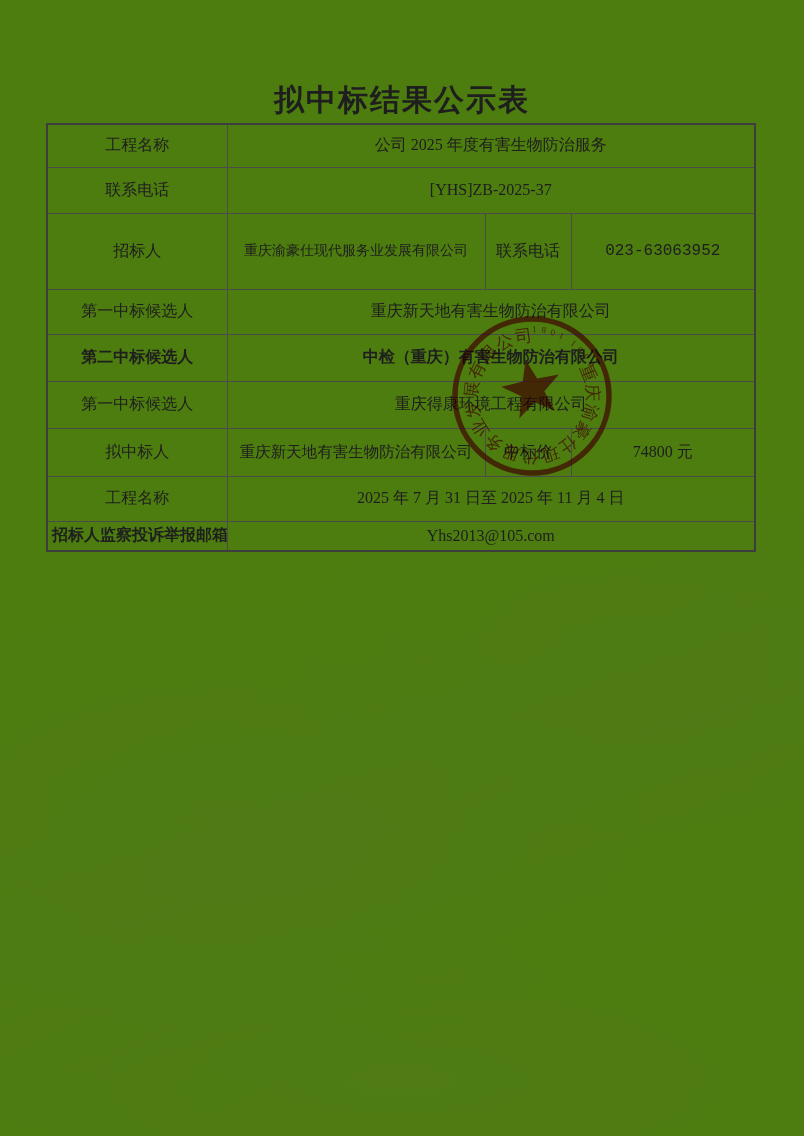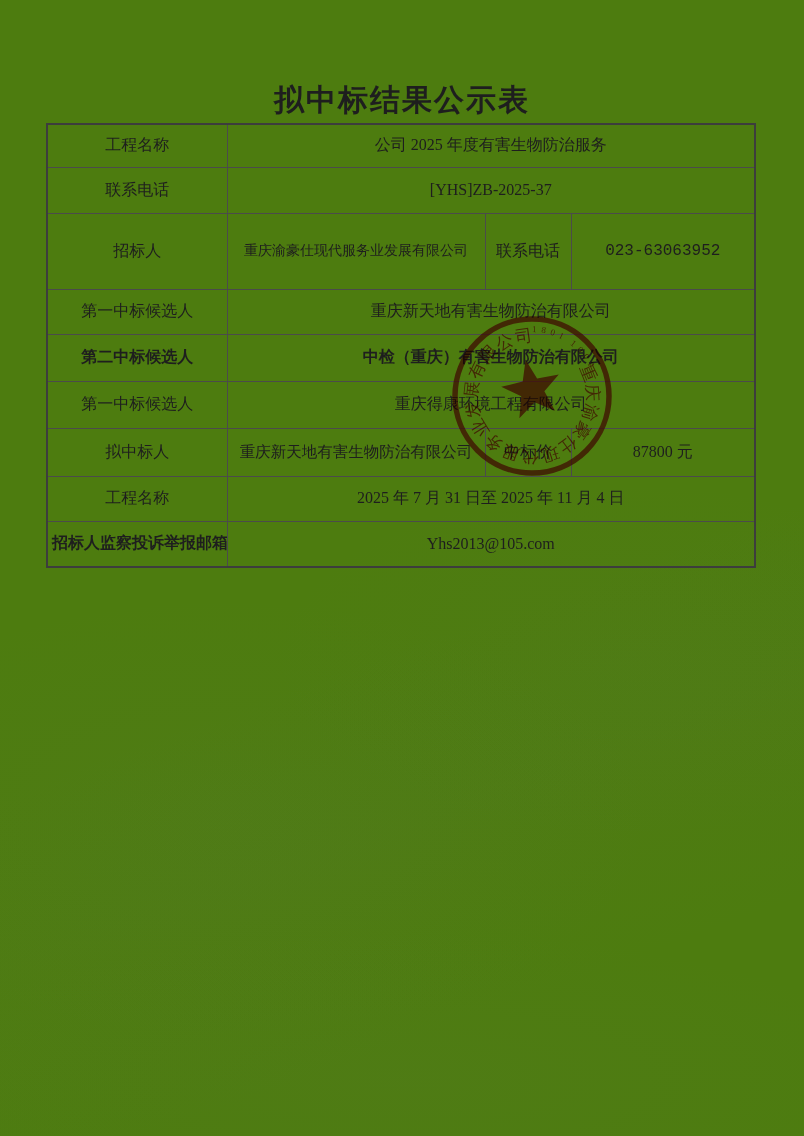--- a/index.html
+++ b/index.html
@@ -32,21 +32,21 @@
     border:2.5px solid #3d3d3d;
     padding-left:31px;
   }
   table.doc td{
     border:1.6px solid #4b4b4b;
     text-align:center;vertical-align:middle;
     font-size:16px;padding:0 4px;overflow:hidden;white-space:nowrap;
   }
   tr.r1{height:43px;} tr.r2{height:46px;} tr.r3{height:76px;font-family:Liberation Mono, monospace;}
   tr.r4{height:45px;} tr.r5{height:47px;font-weight:bold;} tr.r6{height:47px;}
-  tr.r7{height:48px;} tr.r8{height:45px;} tr.r9{height:46px;}
+  tr.r7{height:48px;} tr.r8{height:45px;} tr.r9{height:30px;}
   td.bold{font-weight:normal;}
   td.small-label{font-size:15.5px;font-weight:bold;letter-spacing:0;}
   
   .stamp{
     position:absolute;left:447px;top:311px;width:170px;height:170px;
     mix-blend-mode:multiply;opacity:.88;pointer-events:none;
   }
 </style>
 </head>
 <body>
@@ -86,21 +86,21 @@
         <td colspan="3">中检（重庆）有害生物防治有限公司</td>
       </tr>
       <tr class="r6">
         <td>第一中标候选人</td>
         <td colspan="3">重庆得康环境工程有限公司</td>
       </tr>
       <tr class="r7">
         <td>拟中标人</td>
         <td class="bold" style="font-size:15.5px">重庆新天地有害生物防治有限公司</td>
         <td>中标价</td>
-        <td>87800 元</td>
+        <td>74800 元</td>
       </tr>
       <tr class="r8">
         <td>工程名称</td>
         <td colspan="3">2025 年 7 月 31 日至 2025 年 11 月 4 日</td>
       </tr>
       <tr class="r9">
         <td class="small-label">招标人监察投诉举报邮箱</td>
         <td colspan="3">Yhs2013@105.com</td>
       </tr>
     </tbody>

